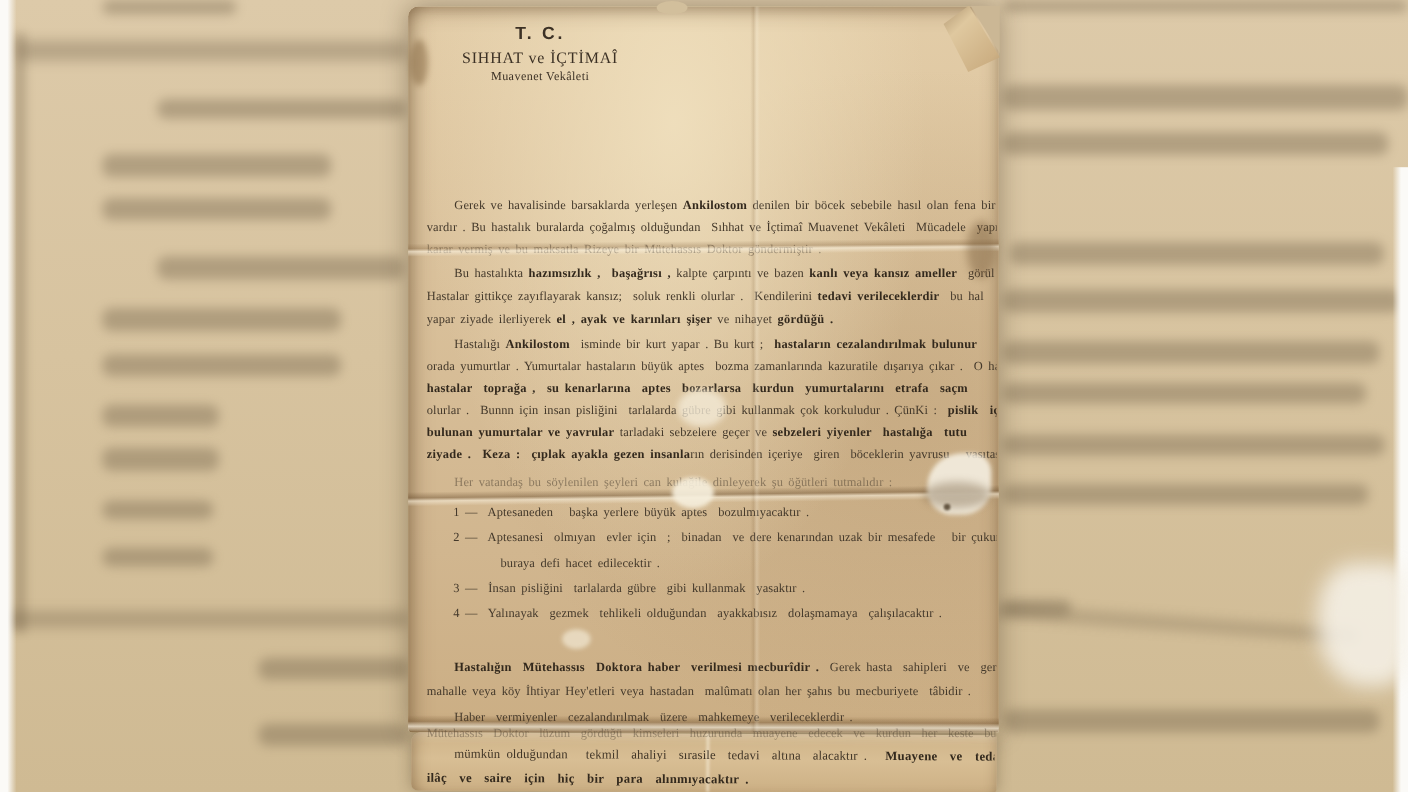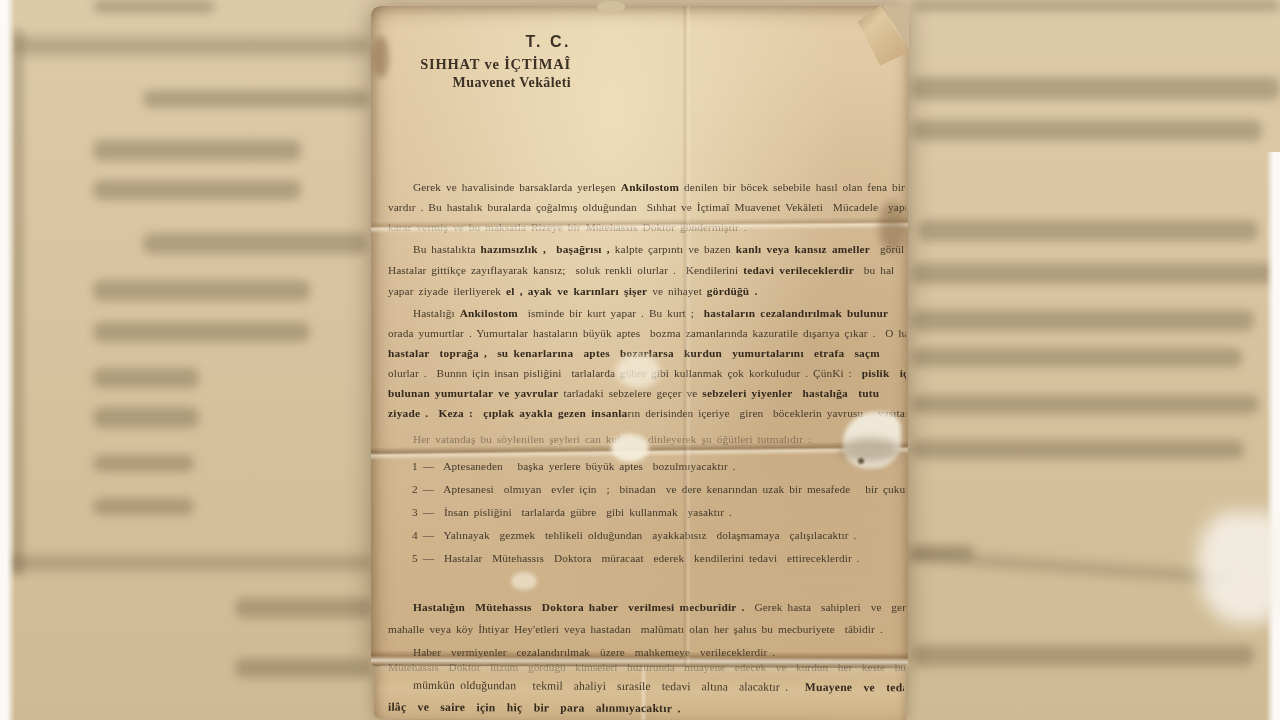--- a/index.html
+++ b/index.html
@@ -58,24 +58,24 @@
   .stain{position:absolute;z-index:5;border-radius:50%;}
   .st-a{left:2px;top:30px;width:16px;height:42px;background:#7a5c36;opacity:.45;filter:blur(3px);}
   .st-b{right:3px;top:195px;width:26px;height:52px;background:#6b4f2e;opacity:.4;filter:blur(4px);}
   .st-c{left:245px;top:348px;width:44px;height:34px;background:#f3ead6;opacity:.8;filter:blur(3px);}
   .st-d{left:240px;top:428px;width:38px;height:28px;background:#f6efdd;opacity:.9;filter:blur(2px);}
   .st-e{left:472px;top:406px;width:58px;height:56px;background:#f4eee0;opacity:.9;filter:blur(2px);border-radius:55% 30% 45% 40%;}
   .st-f{left:468px;top:432px;width:62px;height:24px;background:#6b5334;opacity:.35;filter:blur(4px);}
   .st-g{left:487px;top:452px;width:6px;height:6px;background:#4a3a26;opacity:.8;filter:blur(1px);}
   .st-h{left:140px;top:566px;width:26px;height:18px;background:#f2e9d4;opacity:.7;filter:blur(2px);}
   
-  .agency{position:absolute;left:40px;top:27px;width:160px;text-align:right;z-index:3;color:#3c3125;}
+  .agency{position:absolute;left:40px;top:16px;width:160px;text-align:center;z-index:3;color:#3c3125;}
   .tc{font-family:"Liberation Sans",sans-serif;font-weight:700;font-size:16px;letter-spacing:2.5px;}
-  .ag2{font-weight:700;font-size:14.5px;letter-spacing:.8px;margin-top:5px;}
-  .ag3{font-weight:700;font-size:14px;letter-spacing:.4px;margin-top:2px;}
+  .ag2{font-weight:400;font-size:14.5px;letter-spacing:.8px;margin-top:5px;}
+  .ag3{font-weight:400;font-size:11px;letter-spacing:.4px;margin-top:2px;}
   .title{position:absolute;left:0;width:100%;top:122px;text-align:center;z-index:3;
          font-family:"DejaVu Serif",serif;font-weight:700;font-size:35px;
          letter-spacing:.5px;color:#2b2014;text-indent:26px;}
   .para{position:absolute;left:17px;right:2px;z-index:3;color:#44392b;font-size:11.3px;
         word-spacing:2px;letter-spacing:.1px;}
   .ln{white-space:pre;overflow:hidden;display:block;}
   .bld{font-weight:700;color:#33291d;letter-spacing:.25px;}
   .ind{text-indent:25px;}
   .li{padding-left:24px;margin-bottom:4px;}
   .li.cont{padding-left:67px;}
@@ -161,23 +161,23 @@
         <div class="ln"><span>olurlar .  Bunnn için insan pisliğini  tarlalarda gübre gibi kullanmak çok korkuludur . ÇünKi :  </span><span class="bld">pislik  içerisin</span></div>
         <div class="ln"><span class="bld">bulunan yumurtalar ve yavrular </span><span>tarladaki sebzelere geçer ve </span><span class="bld">sebzeleri yiyenler  hastalığa  tutu</span></div>
         <div class="ln"><span class="bld">ziyade .  Keza :  çıplak ayakla gezen insanla</span><span>rın derisinden içeriye  giren  böceklerin yavrusu   vasıtasile</span></div>
       </div>
     <div class="para pintro">
         <div class="ln ind faded"><span>Her vatandaş bu söylenilen şeyleri can kulağile dinleyerek şu öğütleri tutmalıdır :</span></div>
       </div>
     <div class="para pitems">
         <div class="ln li"><span>1 —  Aptesaneden   başka yerlere büyük aptes  bozulmıyacaktır .</span></div>
         <div class="ln li"><span>2 —  Aptesanesi  olmıyan  evler için  ;  binadan  ve dere kenarından uzak bir mesafede   bir çukur  kaz</span></div>
+        <div class="ln li cont"><span>buraya defi hacet edilecektir .</span></div>
         <div class="ln li"><span>3 —  İnsan pisliğini  tarlalarda gübre  gibi kullanmak  yasaktır .</span></div>
         <div class="ln li"><span>4 —  Yalınayak  gezmek  tehlikeli olduğundan  ayakkabısız  dolaşmamaya  çalışılacaktır .</span></div>
-        <div class="ln li"><span>5 —  Hastalar  Mütehassıs  Doktora  müracaat  ederek  kendilerini tedavi  ettireceklerdir .</span></div>
       </div>
     <div class="para pp4">
         <div class="ln ind"><span class="bld">Hastalığın  Mütehassıs  Doktora haber  verilmesi mecburîdir .</span><span>  Gerek hasta  sahipleri  ve  gere</span></div>
         <div class="ln"><span>mahalle veya köy İhtiyar Hey'etleri veya hastadan  malûmatı olan her şahıs bu mecburiyete  tâbidir .</span></div>
       </div>
     <div class="para pp5">
         <div class="ln ind"><span>Haber  vermiyenler  cezalandırılmak  üzere  mahkemeye  verileceklerdir .</span></div>
       </div>
 
     <i class="crease1"></i>

